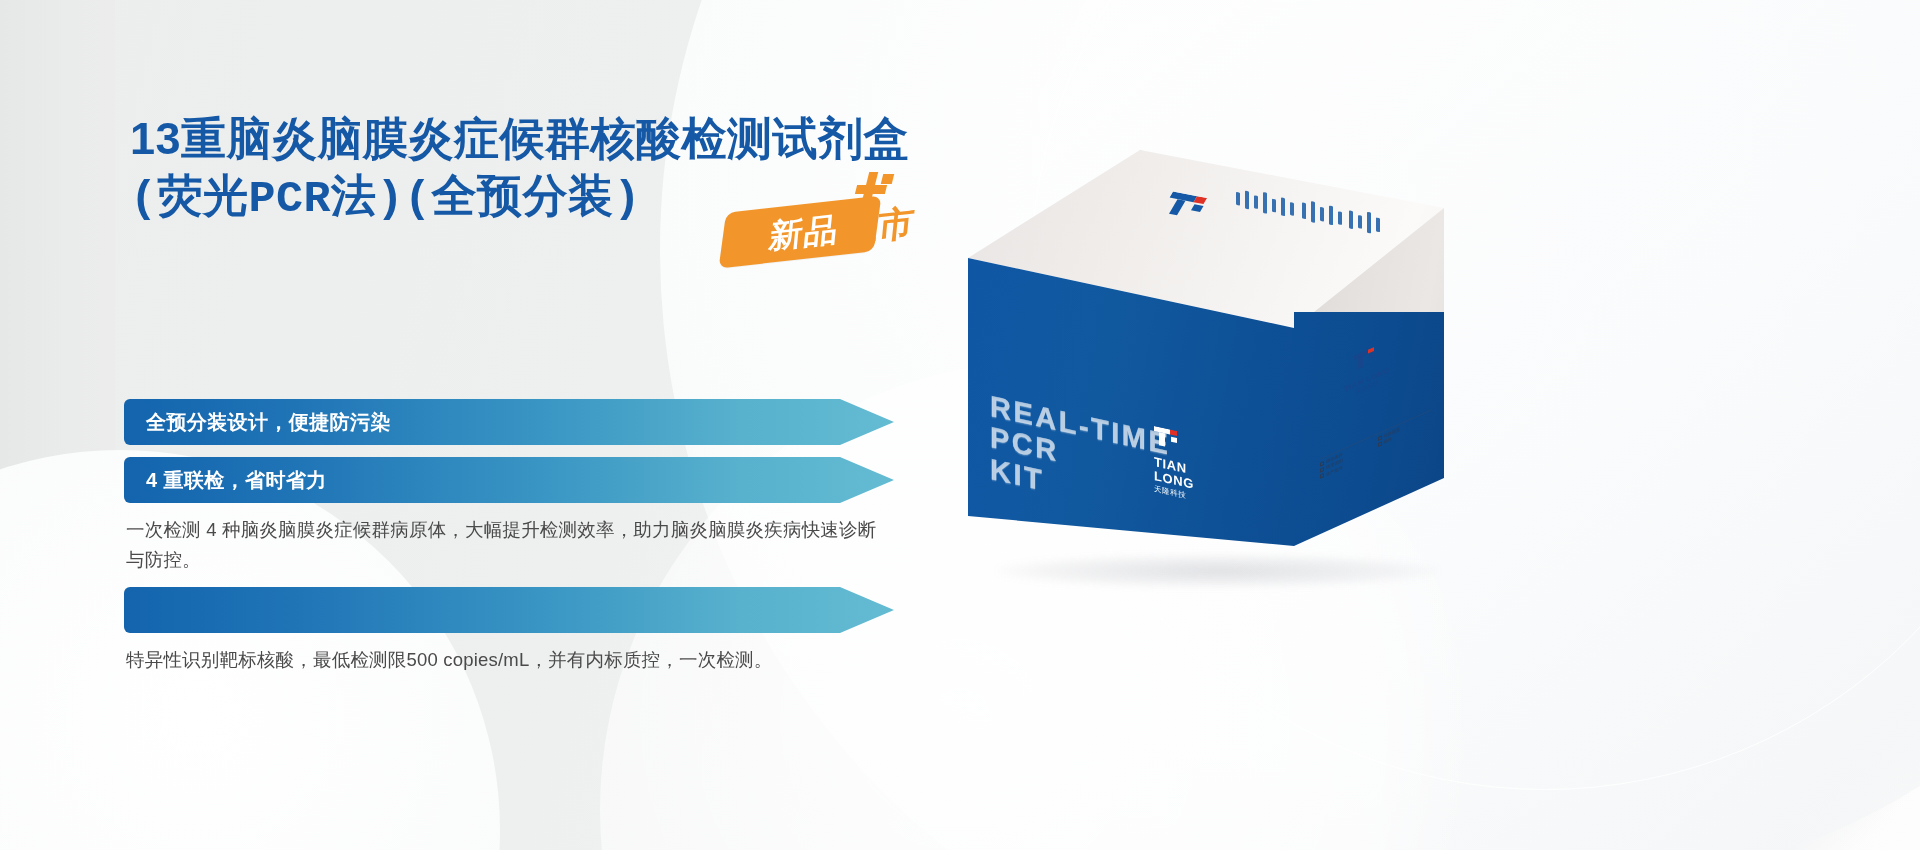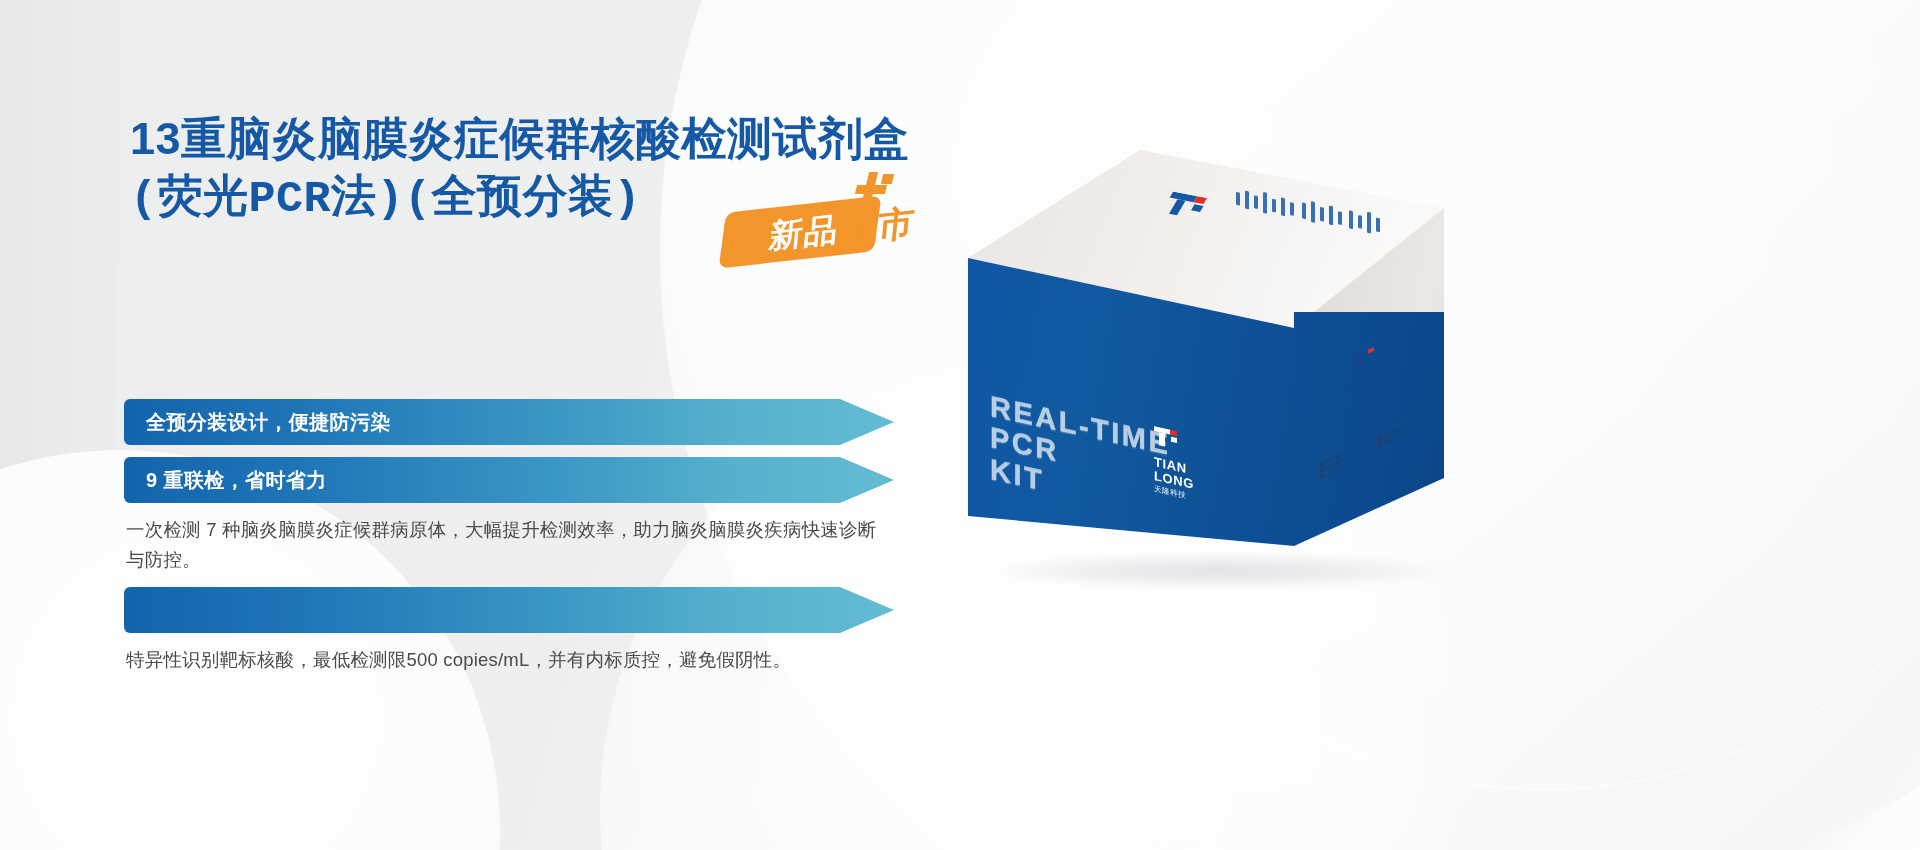--- a/index.html
+++ b/index.html
@@ -318,30 +318,30 @@
     <div class="feature">
       <div class="fbar">
         <div class="fbar-shape"></div>
         <div class="fbar-label">全预分装设计，便捷防污染</div>
       </div>
     </div>
 
     <div class="feature gap-lg">
       <div class="fbar">
         <div class="fbar-shape"></div>
-        <div class="fbar-label">9 重联检，省时省力</div>
-      </div>
-      <div class="fdesc">一次检测 7 种脑炎脑膜炎症候群病原体，大幅提升检测效率，助力脑炎脑膜炎疾病快速诊断与防控。</div>
+        <div class="fbar-label">4 重联检，省时省力</div>
+      </div>
+      <div class="fdesc">一次检测 4 种脑炎脑膜炎症候群病原体，大幅提升检测效率，助力脑炎脑膜炎疾病快速诊断与防控。</div>
     </div>
 
     <div class="feature">
       <div class="fbar">
         <div class="fbar-shape"></div>
       </div>
-      <div class="fdesc">特异性识别靶标核酸，最低检测限500 copies/mL，并有内标质控，避免假阴性。</div>
+      <div class="fdesc">特异性识别靶标核酸，最低检测限500 copies/mL，并有内标质控，一次检测。</div>
     </div>
 
   </div>
 
   <div class="box-wrap">
     <div class="box-shadow"></div>
 
     <div class="box-top">
       <div class="face"></div>
     </div>

